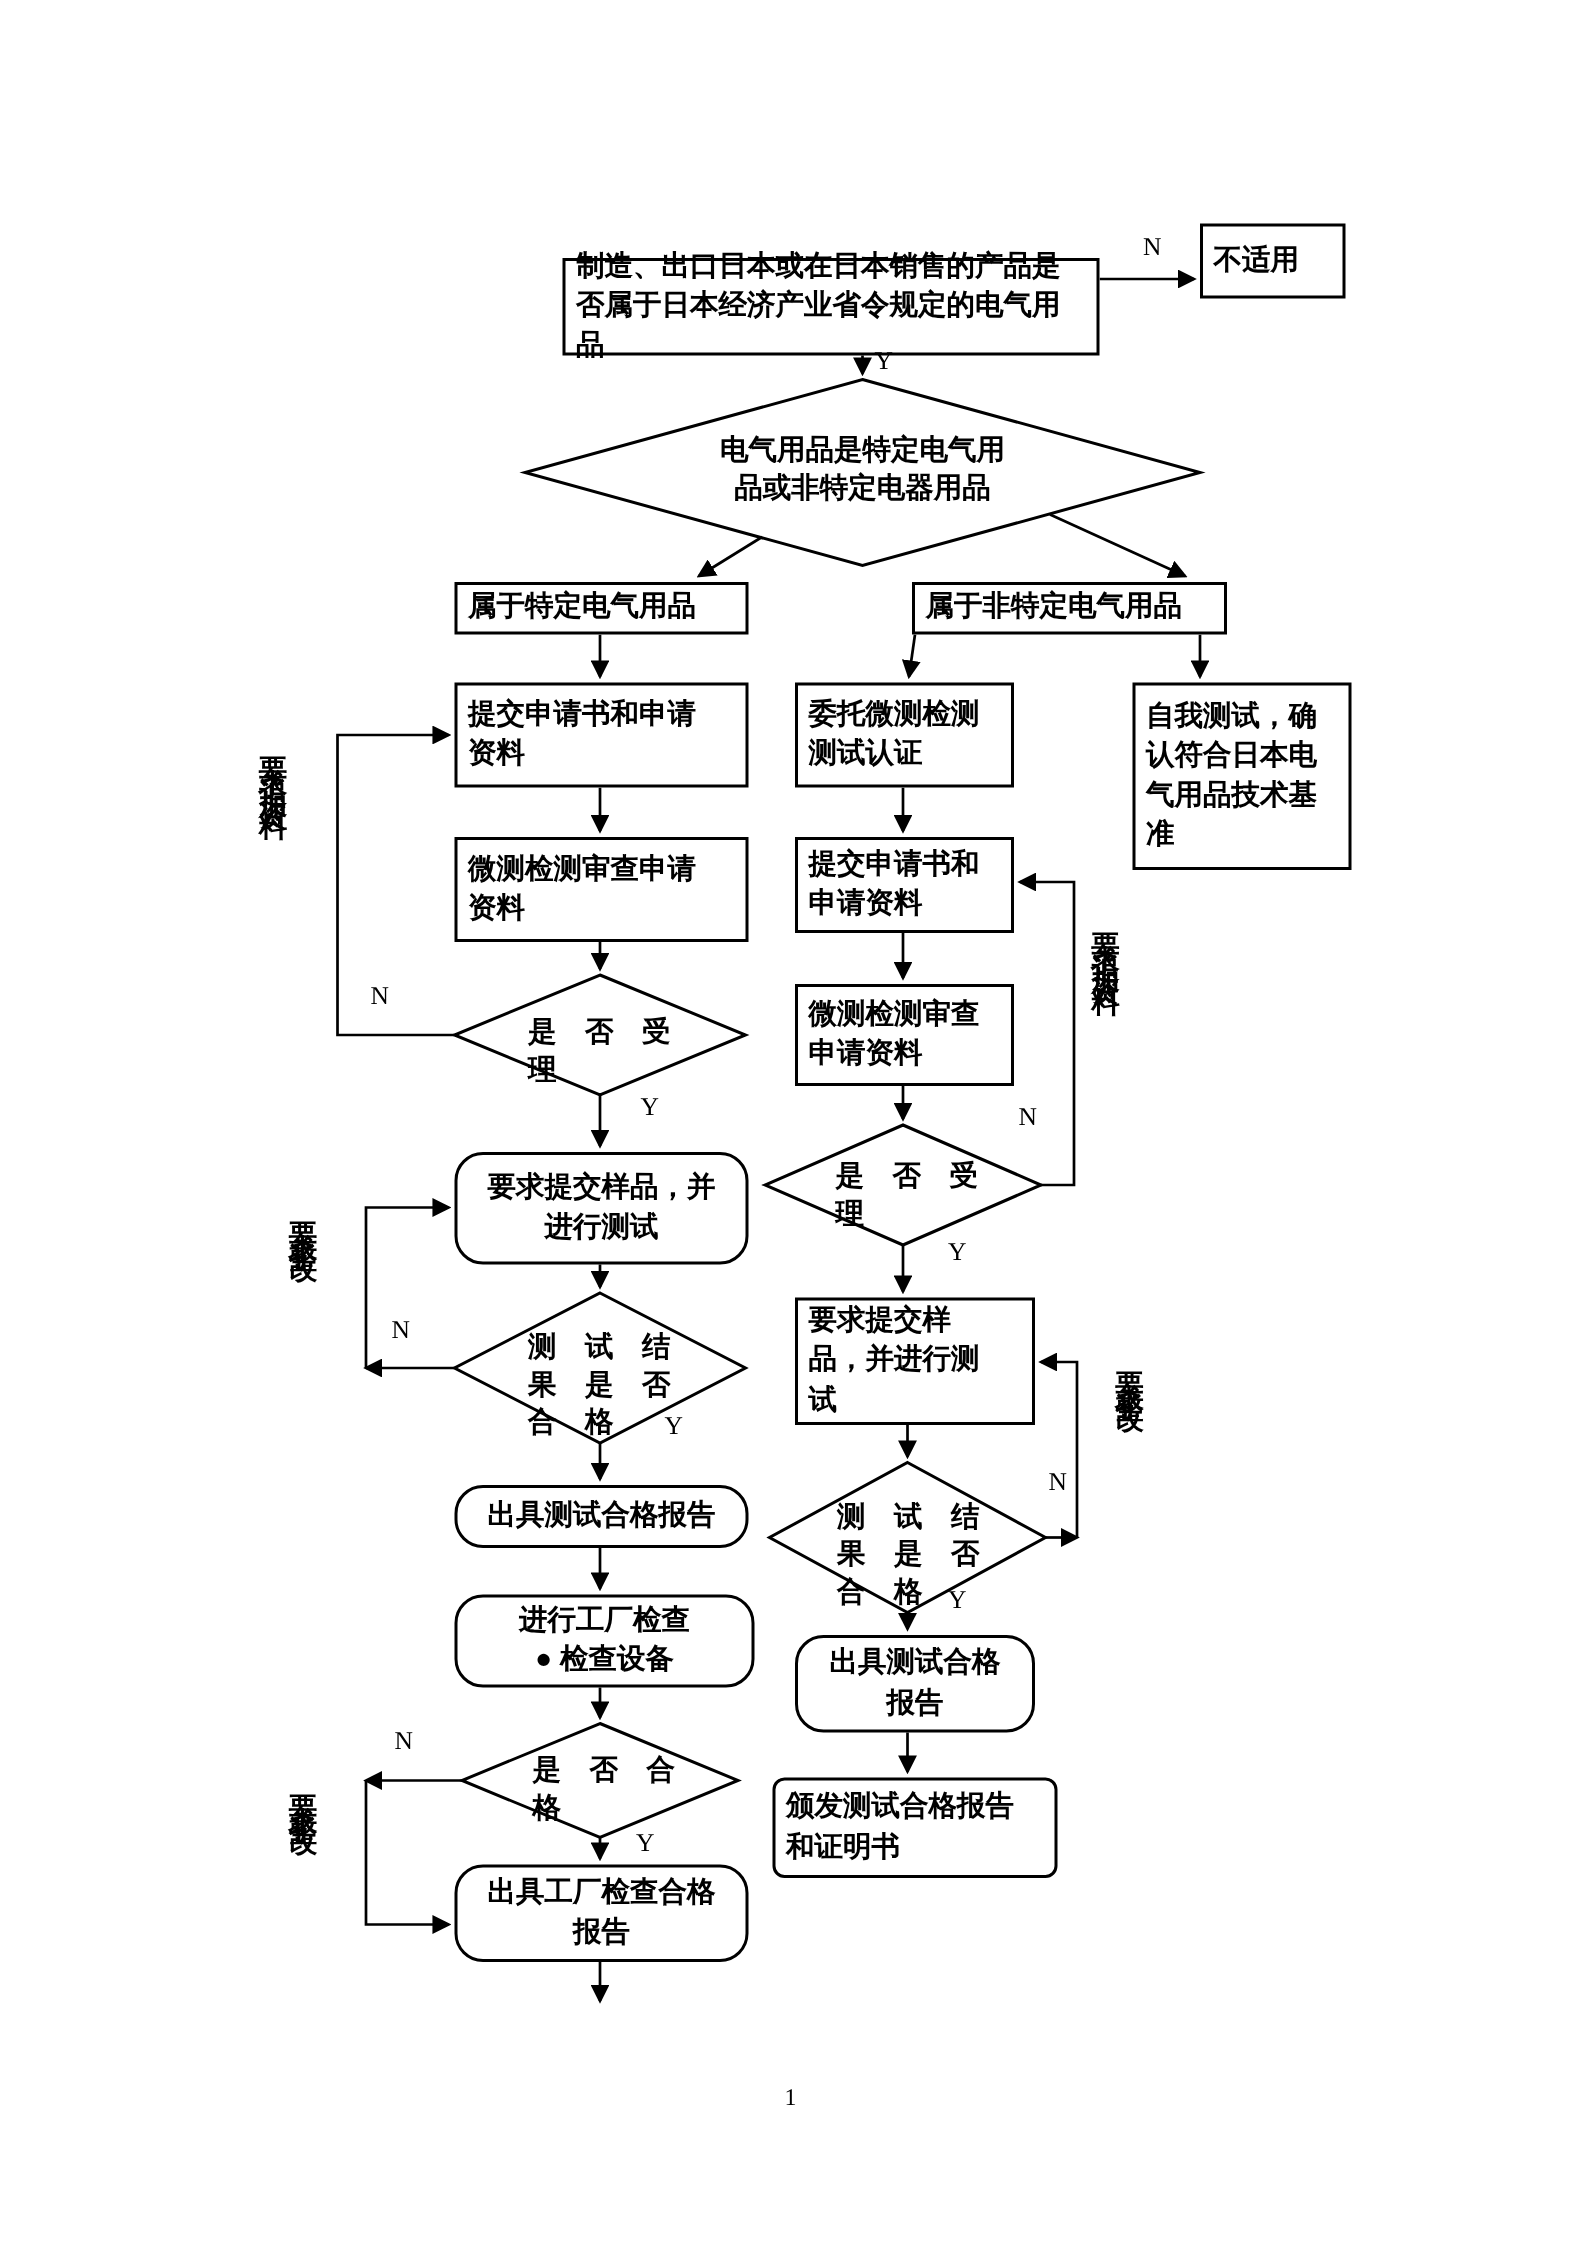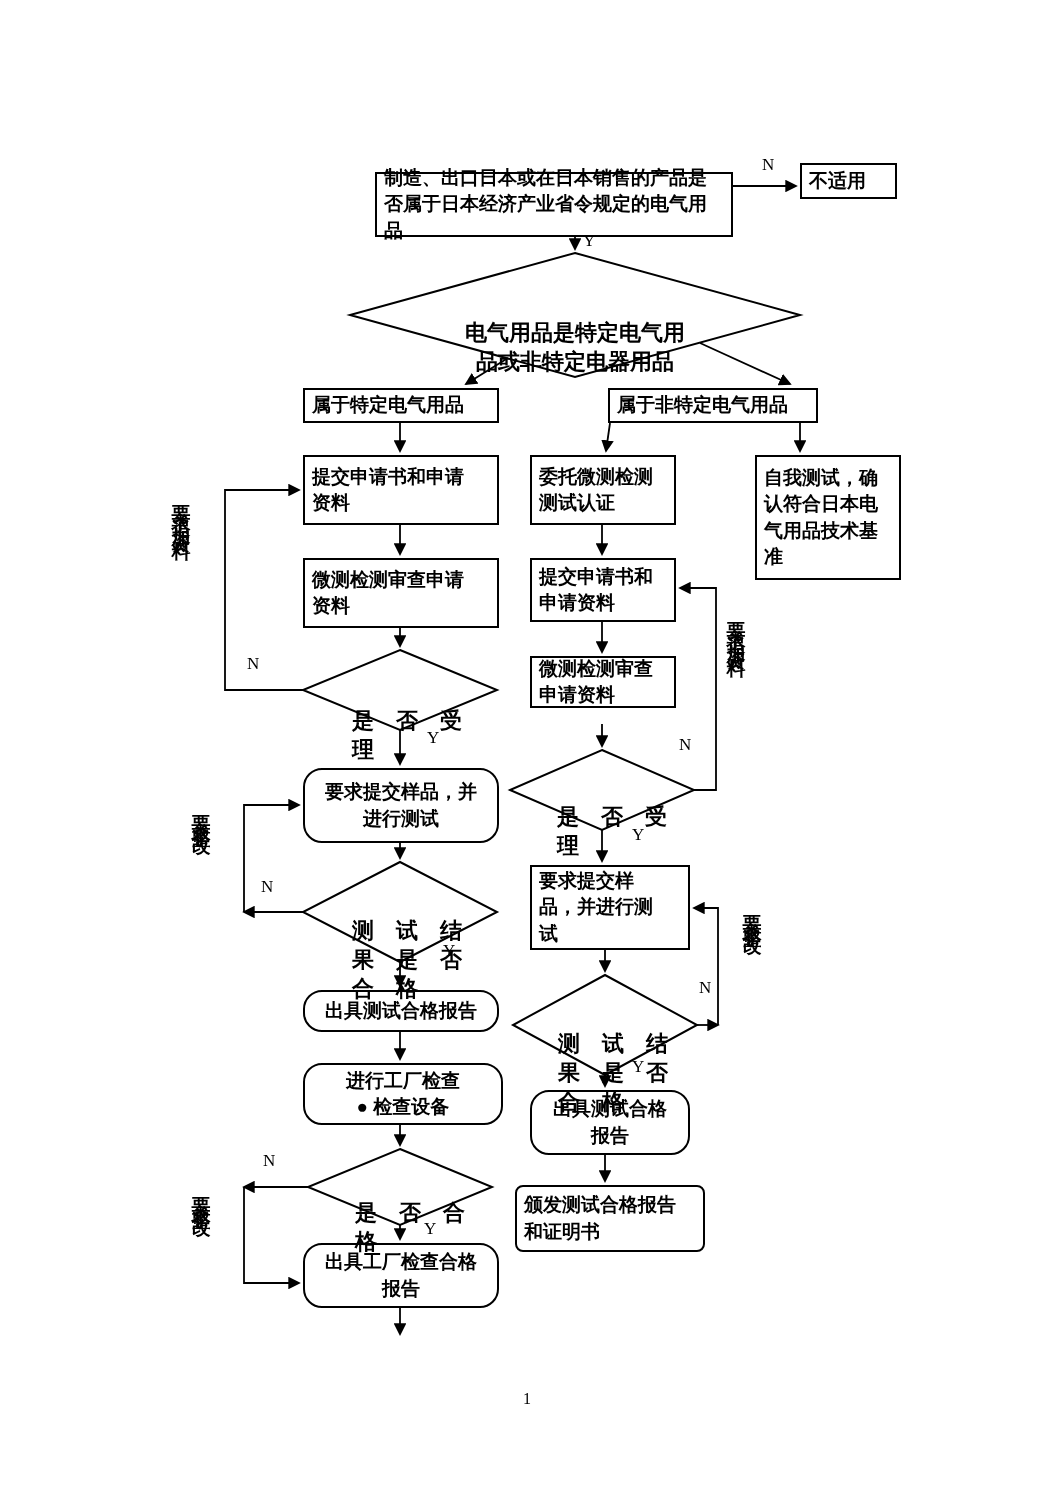--- a/index.html
+++ b/index.html
@@ -12,22 +12,22 @@
   .box {
     position:absolute; border:2px solid #000; background:#fff;
     font-size:19px; font-weight:bold; line-height:1.38;
     white-space:pre-line; display:flex; flex-direction:column;
     justify-content:center; padding:3px 7px;
   }
   .box.left   { align-items:flex-start; text-align:left; }
   .box.center { align-items:center; text-align:center;border-radius:19px; }
   .box.rounded { border-radius:8px; }
   .dtext {
-    position:absolute; font-size:22px; font-weight:bold; line-height:1.32;
-    white-space:pre-line; text-align:left;margin-top:30px;
+    position:absolute; font-size:19px; font-weight:bold; line-height:1.32;
+    white-space:pre-line; text-align:left;
   }
   .dtext.center { text-align:center; }
   .vlabel {
     position:absolute; writing-mode:vertical-rl; text-orientation:upright;
     font-size:19px; font-weight:bold; letter-spacing:7px; line-height:1;
   }
   .yn {
     position:absolute; font-size:17px; font-family:"Liberation Serif", serif;
     font-weight:normal;
   }
@@ -88,41 +88,41 @@
       <polyline points="244,1187 244,1283 299,1283" marker-end="url(#arr)"></polyline>
       <polyline points="694,790 716,790 716,588 680,588" marker-end="url(#arr)"></polyline>
       <line x1="697" y1="1025" x2="718" y2="1025" marker-end="url(#arr)"></line>
       <polyline points="718,1025 718,908 694,908" marker-end="url(#arr)"></polyline>
     </g>
   </svg>
 
   <div class="box left" style="left:375px;top:172px;width:358px;height:65px">制造、出口日本或在日本销售的产品是
 否属于日本经济产业省令规定的电气用
 品</div>
-  <div class="box left" style="left:800px;top:163px;width:97px;height:36px;">不适用</div>
+  <div class="box left" style="left:800px;top:149px;width:97px;height:50px;">不适用</div>
   <div class="box left" style="left:303px;top:388px;width:196px;height:35px">属于特定电气用品</div>
   <div class="box left" style="left:608px;top:388px;width:210px;height:35px">属于非特定电气用品</div>
 
   <div class="box left" style="left:303px;top:455px;width:196px;height:70px">提交申请书和申请
 资料</div>
   <div class="box left" style="left:303px;top:558px;width:196px;height:70px">微测检测审查申请
 资料</div>
   <div class="box center" style="left:303px;top:768px;width:196px;height:75px">要求提交样品，并
 进行测试</div>
   <div class="box center" style="left:303px;top:990px;width:196px;height:42px">出具测试合格报告</div>
   <div class="box center" style="left:303px;top:1063px;width:200px;height:62px">进行工厂检查
 ●  检查设备</div>
   <div class="box center" style="left:303px;top:1243px;width:196px;height:65px">出具工厂检查合格
 报告</div>
 
   <div class="box left" style="left:530px;top:455px;width:146px;height:70px">委托微测检测
 测试认证</div>
   <div class="box left" style="left:530px;top:558px;width:146px;height:64px">提交申请书和
 申请资料</div>
-  <div class="box left" style="left:530px;top:656px;width:146px;height:52px">微测检测审查
+  <div class="box left" style="left:530px;top:656px;width:146px;height:68px">微测检测审查
 申请资料</div>
   <div class="box left" style="left:530px;top:865px;width:160px;height:85px">要求提交样
 品，并进行测
 试</div>
   <div class="box center" style="left:530px;top:1090px;width:160px;height:65px">出具测试合格
 报告</div>
   <div class="box left rounded" style="left:515px;top:1185px;width:190px;height:67px">颁发测试合格报告
 和证明书</div>
 
   <div class="box left" style="left:755px;top:455px;width:146px;height:125px">自我测试，确

